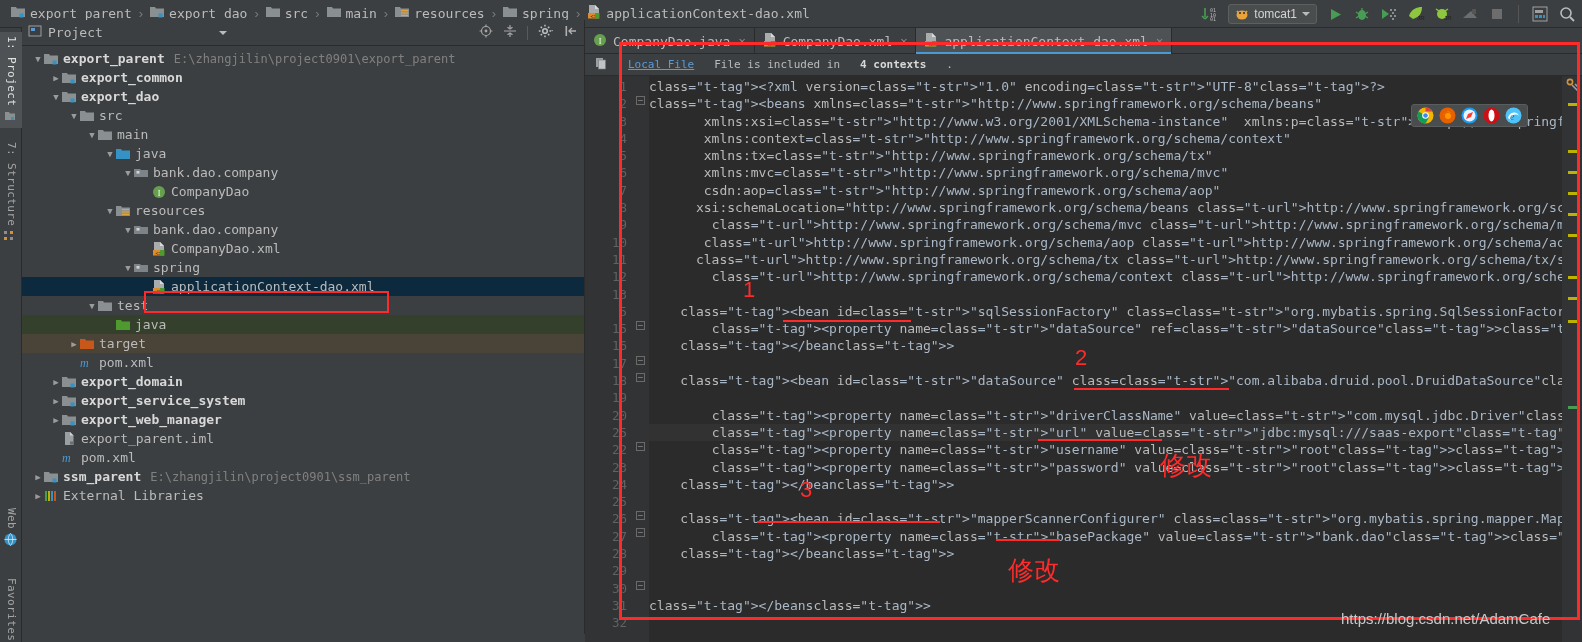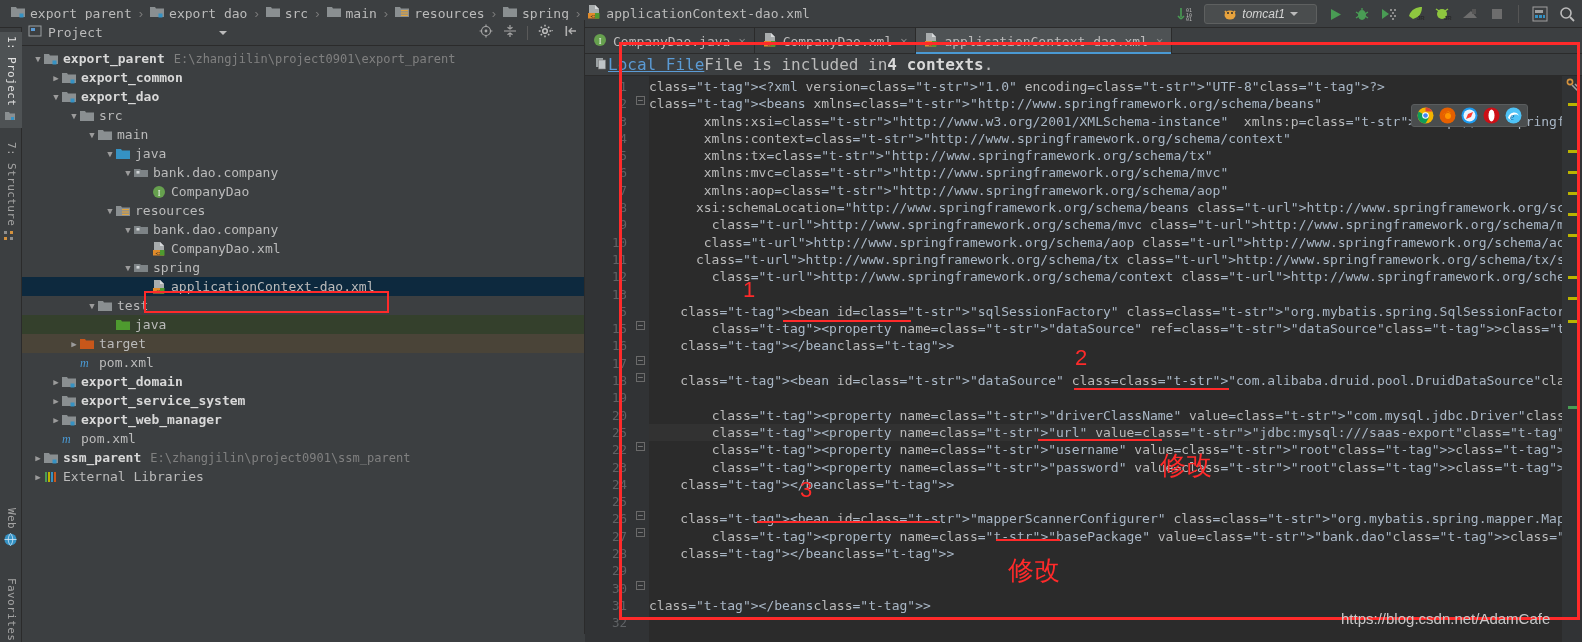--- a/index.html
+++ b/index.html
@@ -16,23 +16,23 @@
     height:28px; background:#3c3f41; display:flex; align-items:center;
     border-bottom:1px solid #2b2b2b; position:relative;
   }
   .crumbs{ display:flex; align-items:center; padding-left:8px; height:28px; }
   .crumb{ display:flex; align-items:center; height:28px; padding:0 3px; color:#bbbbbb; font-size:13px;}
   .crumb .ic{ margin-right:5px; display:inline-block; }
   .sep{ color:#7a7a7a; margin:0 4px; font-size:13px; font-family:"Liberation Sans",sans-serif;}
   .tbr{ position:absolute; right:6px; top:0; height:28px; display:flex; align-items:center; gap:9px; }
   .tbr .tb{ width:18px;height:18px; display:flex;align-items:center;justify-content:center;}
   .runcfg{
-    display:flex;align-items:center;gap:5px;height:20px;padding:0 18px;
+    display:flex;align-items:center;gap:5px;height:20px;padding:0 6px;
     border:1px solid #5e6060; border-radius:3px; background:#4a4d4e; color:#d4d4d4;
-    font-family:"Liberation Sans",sans-serif; font-size:12px;font-style:italic;
+    font-family:"Liberation Sans",sans-serif; font-size:12px;
   }
   .vdivider{ width:1px;height:18px;background:#555; margin:0 3px; }
 
   
   .vtabs{
     position:absolute; left:0; top:28px; width:22px; height:614px;
     background:#3c3f41; border-right:1px solid #2b2b2b;
   }
   .vtab{
     position:absolute; left:0; width:22px;
@@ -72,22 +72,22 @@
   }
   .tabs{ height:26px; display:flex; background:#3c3f41; border-bottom:1px solid #2b2b2b;}
   .etab{
     display:flex; align-items:center; gap:6px; padding:0 8px; height:26px;
     font-size:13px; color:#bbbbbb; border-right:1px solid #2b2b2b; position:relative;
   }
   .etab.active{ background:#4e5254; }
   .etab.active::after{ content:""; position:absolute; left:0;right:0;bottom:0;height:2px;background:#4a9ad4;}
   .etab .x{ color:#8c8c8c; font-size:12px; margin-left:2px;}
   .banner{
-    height:22px; background:#3c3f41; display:flex; align-items:center; gap:0;
-    padding-left:10px; font-size:16px; color:#bbbbbb; border-bottom:1px solid #2b2b2b;
+    height:22px; background:#3c3f41; display:flex; align-items:center; gap:20px;
+    padding-left:10px; font-size:11px; color:#bbbbbb; border-bottom:1px solid #2b2b2b;
   }
   .banner .lf{ color:#5b9bd5; text-decoration:underline; }
   .banner b{ color:#d8d8d8;}
   .code-wrap{ position:absolute; left:0; right:0; top:48px; bottom:0; background:#2b2b2b; overflow:hidden;}
   .gutter{
     position:absolute; left:0; top:0; width:48px; bottom:0; background:#313335;
     text-align:right; padding-top:2px;
   }
   .ln{ height:17.3px; line-height:17.3px; color:#606366; font-size:12.5px; padding-right:6px;}
   .foldcol{ position:absolute; left:48px; top:0; width:16px; bottom:0; background:#313335;}
@@ -562,20 +562,32 @@
         <div class="row">
           <span style="width:28px;flex:0 0 28px;"></span>
           <span class="arrow">▶</span>
           <span class="tico">
             <svg width="14" height="14" viewBox="0 0 14 14">
               <path d="M0 2h5l1 1.5h8V12H0z" fill="#8a8f91"></path>
               <rect x="8.5" y="8.5" width="4" height="4" fill="#3592c4"></rect>
             </svg>
           </span>
           <span class="lbl bold">export_web_manager</span>
+        </div>
+        <div class="row">
+          <span style="width:28px;flex:0 0 28px;"></span>
+          <span class="arrow"></span>
+          <span class="tico">
+            <svg width="14" height="14" viewBox="0 0 14 14">
+              <path d="M3 0h5l3.5 3.5V13H3z" fill="#9aa0a2"></path>
+              <path d="M8 0l3.5 3.5H8z" fill="#cfd3d5"></path>
+              <rect x="8" y="9.5" width="3.5" height="3" fill="#6d6d6d"></rect>
+            </svg>
+          </span>
+          <span class="lbl">export_parent.iml</span>
         </div>
         <div class="row">
           <span style="width:28px;flex:0 0 28px;"></span>
           <span class="arrow"></span>
           <span class="tico">
             <svg width="14" height="14" viewBox="0 0 14 14">
               <text x="0" y="11" font-size="12" fill="#4a9ad4" font-family="serif" font-style="italic">m</text>
             </svg>
           </span>
           <span class="lbl">pom.xml</span>
@@ -702,21 +714,21 @@
         <div class="fold" style="top:452px;">–</div>
         <div class="fold" style="top:505px;">–</div>
       </div>
       <div class="codearea" id="codearea">
           <div class="cl"><span <span="" class="t-attr">class</span>="t-tag"&gt;&lt;?xml <span class="t-attr">version</span>=<span <span="" class="t-attr">class</span>="t-str"&gt;"1.0" <span class="t-attr">encoding</span>=<span <span="" class="t-attr">class</span>="t-str"&gt;"UTF-8"<span <span="" class="t-attr">class</span>="t-tag"&gt;?&gt;</div>
           <div class="cl"><span <span="" class="t-attr">class</span>="t-tag"&gt;&lt;beans <span class="t-attr">xmlns</span>=<span <span="" class="t-attr">class</span>="t-str"&gt;"http://www.springframework.org/schema/beans"</div>
           <div class="cl">       <span class="t-attr">xmlns:xsi</span>=<span <span="" class="t-attr">class</span>="t-str"&gt;"http://www.w3.org/2001/XMLSchema-instance"  <span class="t-attr">xmlns:p</span>=<span <span="" class="t-attr">class</span>="t-str"&gt;"http://www.springframework.org/schema/p"</div>
           <div class="cl">       <span class="t-attr">xmlns:context</span>=<span <span="" class="t-attr">class</span>="t-str"&gt;"http://www.springframework.org/schema/context"</div>
           <div class="cl">       <span class="t-attr">xmlns:tx</span>=<span <span="" class="t-attr">class</span>="t-str"&gt;"http://www.springframework.org/schema/tx"</div>
           <div class="cl">       <span class="t-attr">xmlns:mvc</span>=<span <span="" class="t-attr">class</span>="t-str"&gt;"http://www.springframework.org/schema/mvc"</div>
-          <div class="cl">       <span class="t-attr">xmlns:aop</span>=<span <span="" class="t-attr">class</span>="t-str"&gt;"http://www.springframework.org/schema/aop"</div>
+          <div class="cl">       <span class="t-attr">csdn:aop</span>=<span <span="" class="t-attr">class</span>="t-str"&gt;"http://www.springframework.org/schema/aop"</div>
           <div class="cl">      <span class="t-attr">xsi:schemaLocation</span>="http://www.springframework.org/schema/beans <span <span="" class="t-attr">class</span>="t-url"&gt;http://www.springframework.org/schema/beans/spring-beans.xsd</div>
           <div class="cl">        <span <span="" class="t-attr">class</span>="t-url"&gt;http://www.springframework.org/schema/mvc <span <span="" class="t-attr">class</span>="t-url"&gt;http://www.springframework.org/schema/mvc/spring-mvc.xsd</div>
           <div class="cl">       <span <span="" class="t-attr">class</span>="t-url"&gt;http://www.springframework.org/schema/aop <span <span="" class="t-attr">class</span>="t-url"&gt;http://www.springframework.org/schema/aop/spring-aop.xsd</div>
           <div class="cl">      <span <span="" class="t-attr">class</span>="t-url"&gt;http://www.springframework.org/schema/tx <span <span="" class="t-attr">class</span>="t-url"&gt;http://www.springframework.org/schema/tx/spring-tx.xsd</div>
           <div class="cl">        <span <span="" class="t-attr">class</span>="t-url"&gt;http://www.springframework.org/schema/context <span <span="" class="t-attr">class</span>="t-url"&gt;http://www.springframework.org/schema/context/spring-context.xsd"="t-tag"&gt;&gt;</div>
           <div class="cl">&nbsp;</div>
           <div class="cl">    <span <span="" class="t-attr">class</span>="t-tag"&gt;&lt;bean <span class="t-attr">id</span>=<span <span="" class="t-attr">class</span>="t-str"&gt;"sqlSessionFactory" <span class="t-attr">class</span>=<span <span="" class="t-attr">class</span>="t-str"&gt;"org.mybatis.spring.SqlSessionFactoryBean"="t-tag"&gt;&gt;</div>
           <div class="cl">        <span <span="" class="t-attr">class</span>="t-tag"&gt;&lt;property <span class="t-attr">name</span>=<span <span="" class="t-attr">class</span>="t-str"&gt;"dataSource" <span class="t-attr">ref</span>=<span <span="" class="t-attr">class</span>="t-str"&gt;"dataSource"<span <span="" class="t-attr">class</span>="t-tag"&gt;&gt;<span <span="" class="t-attr">class</span>="t-tag"&gt;&lt;/property="t-tag"&gt;&gt;</div>
           <div class="cl">    <span <span="" class="t-attr">class</span>="t-tag"&gt;&lt;/bean<span <span="" class="t-attr">class</span>="t-tag"&gt;&gt;</div>
           <div class="cl">&nbsp;</div>

